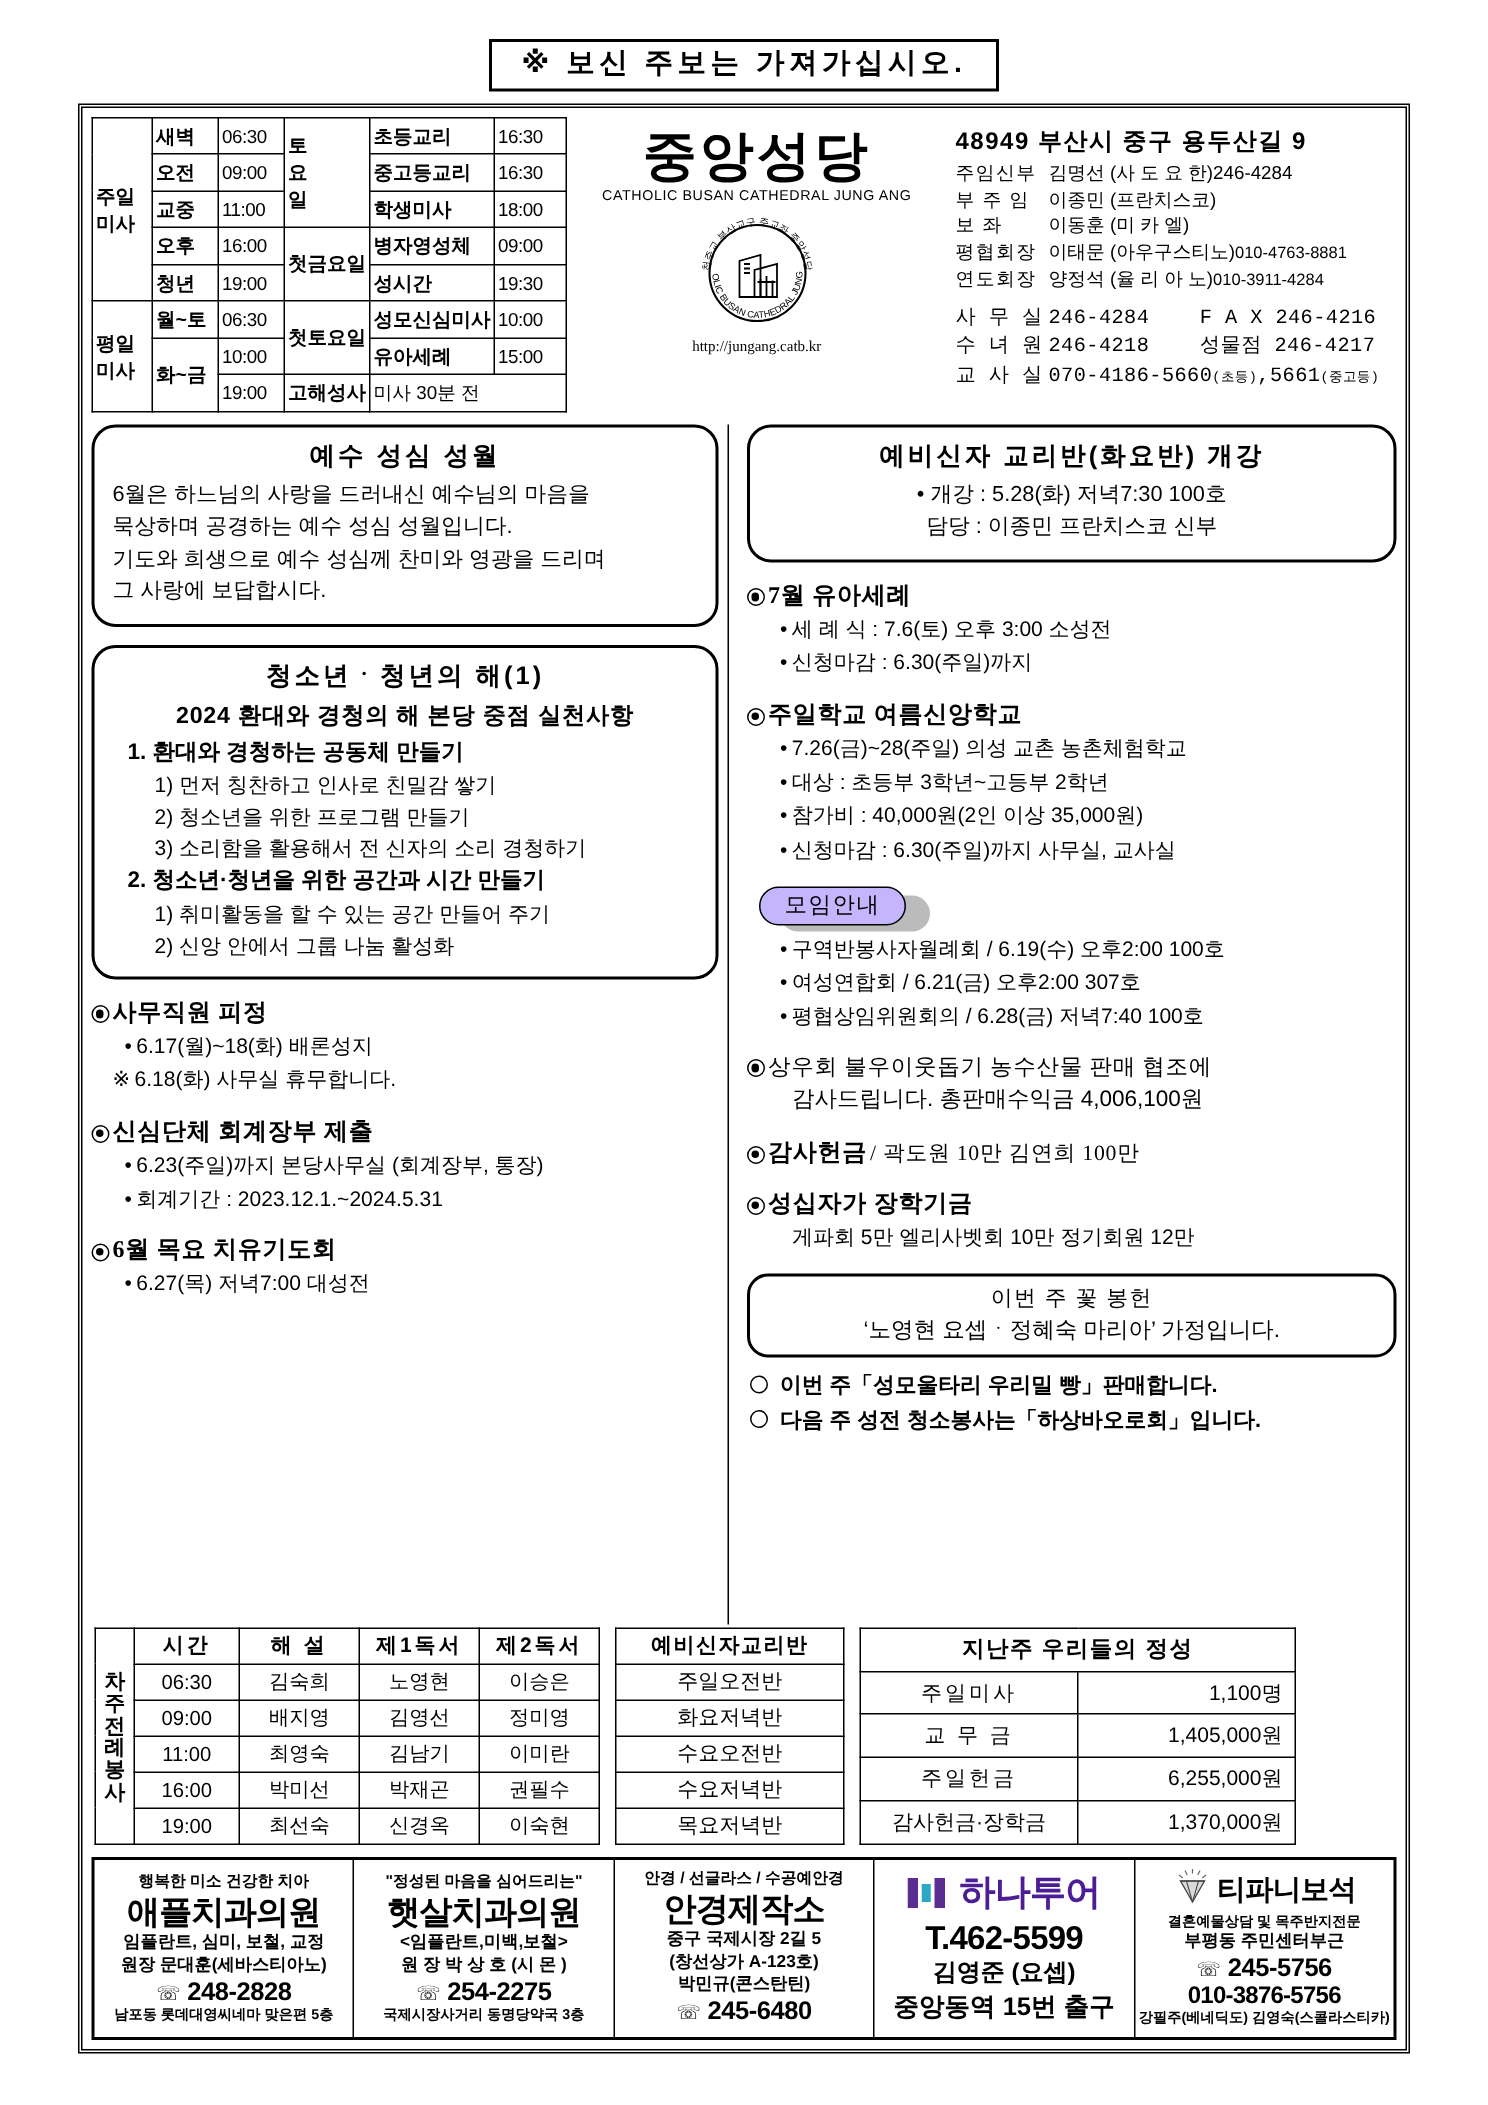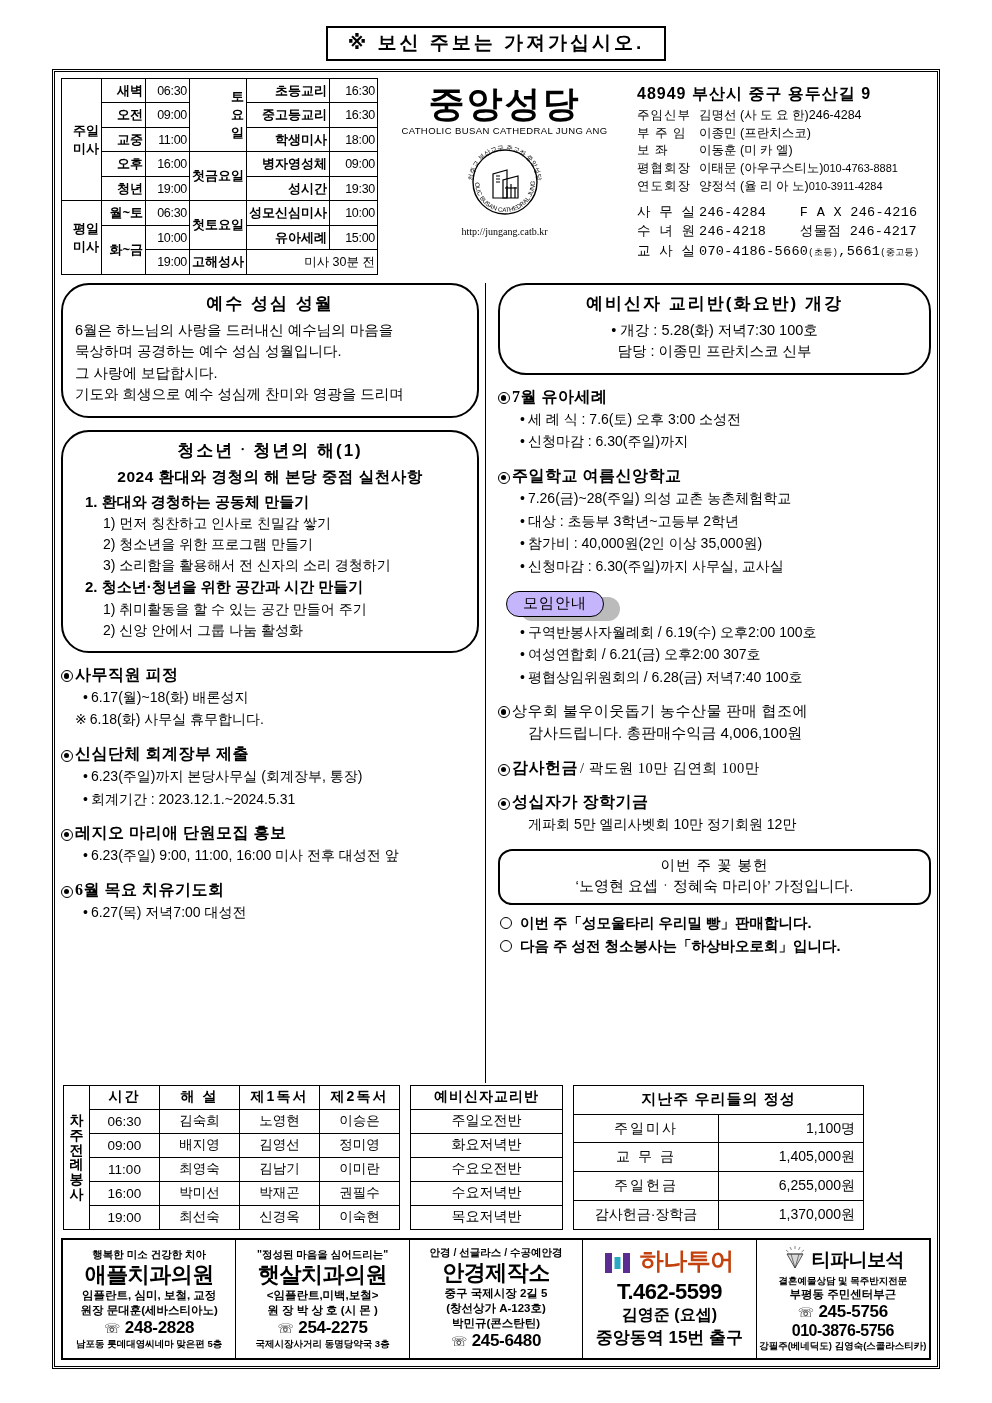--- a/index.html
+++ b/index.html
@@ -33,21 +33,21 @@
   }
 
   
   .header { display: flex; border-bottom: 0; }
 
   
   table.mass { border-collapse: collapse; table-layout: fixed; }
   table.mass td {
     border: 1px solid #000;
     font-size: 12.5px;
-    text-align: right;
+    text-align: left;
     height: 24.5px;
     padding: 0 2px;
     white-space: nowrap;
     font-weight: bold;
   }
   table.mass td.lab { font-weight: bold; font-size: 13px; }
   table.mass td.tm { font-weight: normal; font-family: "Liberation Sans", sans-serif; letter-spacing: -0.3px; }
   table.mass td.sub { font-weight: normal; }
   .w1 { width: 40px; } .w2 { width: 44px; } .w3 { width: 44px; }
   .w4 { width: 44px; } .w5 { width: 73px; } .w6 { width: 48px; }
@@ -86,21 +86,21 @@
   .tiny { font-size: 9px; }
 
   
   .cols { display: flex; flex: 1; padding-top: 8px; }
   .col-l { width: 424px; padding-right: 6px; }
   .col-r { flex: 1; padding-left: 12px; border-left: 0; }
   .divider { width: 1px; background: #000; margin: 0 0px; }
 
   
   .rbox {
-    border: 2px solid #000; border-radius: 28px;
+    border: 2px solid #000; border-radius: 16px;
     padding: 7px 12px 10px;
     margin-bottom: 12px;
   }
   .rbox-title {
     text-align: center; font-size: 17px; font-weight: bold;
     letter-spacing: 2px; margin-bottom: 5px;
   }
   .rbox p { font-size: 14.5px; line-height: 1.48; }
 
   
@@ -331,22 +331,22 @@
     </div>
 
     <div class="cols">
 
       <div class="col-l">
 
         <div class="rbox">
           <div class="rbox-title">예수 성심 성월</div>
           <p>6월은 하느님의 사랑을 드러내신 예수님의 마음을</p>
           <p>묵상하며 공경하는 예수 성심 성월입니다.</p>
+          <p>기도와 희생으로 예수 성심께 찬미와 영광을 드리며</p>
           <p>그 사랑에 보답합시다.</p>
-          <p>기도와 희생으로 예수 성심께 찬미와 영광을 드리며</p>
         </div>
 
         <div class="rbox">
           <div class="rbox-title">청소년ㆍ청년의 해(1)</div>
           <div class="sub-head">2024 환대와 경청의 해 본당 중점 실천사항</div>
           <div class="lvl1">1. 환대와 경청하는 공동체 만들기</div>
           <div class="lvl2">1) 먼저 칭찬하고 인사로 친밀감 쌓기</div>
           <div class="lvl2">2) 청소년을 위한 프로그램 만들기</div>
           <div class="lvl2">3) 소리함을 활용해서 전 신자의 소리 경청하기</div>
           <div class="lvl1">2. 청소년·청년을 위한 공간과 시간 만들기</div>
@@ -365,27 +365,20 @@
 
         <div class="sec">
           <div class="sec-head">
             <span class="bullet-o"></span>
             <span>신심단체 회계장부 제출</span>
           </div>
           <div class="sec-item"><span class="dot">•</span><span>6.23(주일)까지 본당사무실 (회계장부, 통장)</span></div>
           <div class="sec-item"><span class="dot">•</span><span>회계기간 : 2023.12.1.~2024.5.31</span></div>
         </div>
 
-        <div class="sec">
-          <div class="sec-head">
-            <span class="bullet-o"></span>
-            <span>레지오 마리애 단원모집 홍보</span>
-          </div>
-          <div class="sec-item"><span class="dot">•</span><span>6.23(주일) 9:00, 11:00, 16:00 미사 전후 대성전 앞</span></div>
-        </div>
 
         <div class="sec">
           <div class="sec-head">
             <span class="bullet-o"></span>
             <span>6월 목요 치유기도회</span>
           </div>
           <div class="sec-item"><span class="dot">•</span><span>6.27(목) 저녁7:00 대성전</span></div>
         </div>
       </div>
 
@@ -599,21 +592,21 @@
 
       <div class="ad ad-hana">
         <div>
           <span class="hana-logo">
             <svg width="26" height="24" viewBox="0 0 26 24">
               <rect x="0" y="2" width="7" height="20" fill="#5b2d91"></rect>
               <rect x="9.5" y="6" width="6" height="12" fill="#2aa8c4"></rect>
               <rect x="18" y="2" width="7" height="20" fill="#5b2d91"></rect>
             </svg>
           </span>
-          <span class="a2" style="color:#c2410c">하나투어</span>
+          <span class="a2" style="color:#4c1d95">하나투어</span>
         </div>
         <div class="big">T.462-5599</div>
         <div class="mid">김영준 (요셉)</div>
         <div class="bot">중앙동역 15번 출구</div>
       </div>
 
       <div class="ad">
         <div class="tif-row">
           <span>
             <svg width="26" height="26" viewBox="0 0 26 26">

